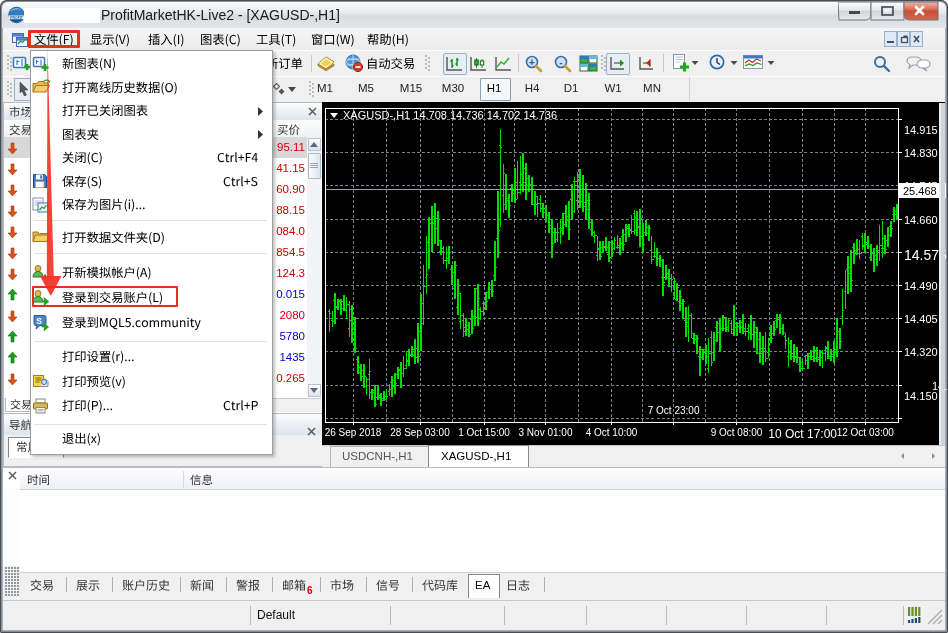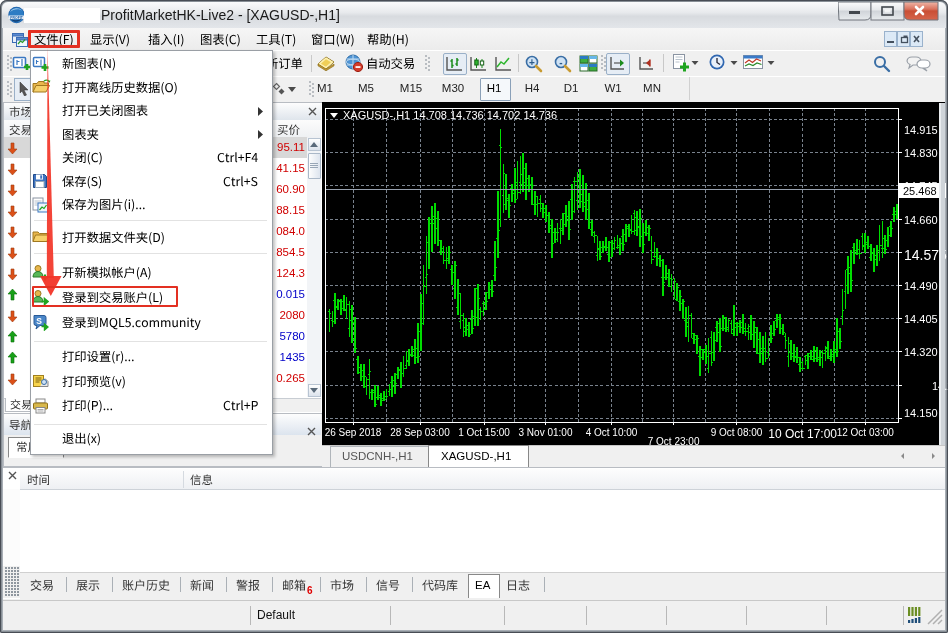--- a/index.html
+++ b/index.html
@@ -464,30 +464,30 @@
 <path d="M576.0 17.5h4 M576.0 50.7h4 M576.0 83.9h4 M576.0 117.1h4 M576.0 150.3h4 M576.0 183.5h4 M576.0 216.7h4 M576.0 249.9h4 M576.0 283.1h4 M576.0 316.3h4 M31.0 320.0v3 M98.0 320.0v3 M162.0 320.0v3 M223.5 320.0v3 M289.5 320.0v3 M351.6 320.0v3 M414.5 320.0v3 M480.7 320.0v3 M543.3 320.0v3" stroke="#fff" stroke-width="1"></path>
 </svg>
 <div class="lat" style="left:904px;top:124px;font-size:11px;color:#fff">14.915</div>
 <div class="lat" style="left:904px;top:147.2px;font-size:11px;color:#fff">14.830</div>
 <div class="lat" style="left:904px;top:213.6px;font-size:11px;color:#fff">14.660</div>
 <div class="lat" style="left:904px;top:246.8px;font-size:14px;color:#fff">14.575</div>
 <div class="lat" style="left:904px;top:280.0px;font-size:11px;color:#fff">14.490</div>
 <div class="lat" style="left:904px;top:313.2px;font-size:11px;color:#fff">14.405</div>
 <div class="lat" style="left:904px;top:346.4px;font-size:11px;color:#fff">14.320</div>
 <div class="lat" style="left:932px;top:379.6px;font-size:11px;color:#fff">14.235</div>
-<div class="lat" style="left:904px;top:407px;font-size:11px;color:#fff">14.150</div>
+<div class="lat" style="left:904px;top:390px;font-size:11px;color:#fff">14.150</div>
 <div class="lat" style="left:904px;top:180.4px;font-size:11px;color:#fff">14.745</div>
 <div class="abs" style="left:898.5px;top:182.8px;width:47px;height:15.5px;background:#fff"></div>
 <div class="lat" style="left:903px;top:184.8px;font-size:11px;color:#000">25.468</div>
 <div class="lat" style="left:353px;top:427px;font-size:10px;color:#fff;transform:translateX(-50%)">26 Sep 2018</div>
 <div class="lat" style="left:420px;top:427px;font-size:10px;color:#fff;transform:translateX(-50%)">28 Sep 03:00</div>
 <div class="lat" style="left:484px;top:427px;font-size:10px;color:#fff;transform:translateX(-50%)">1 Oct 15:00</div>
 <div class="lat" style="left:545.5px;top:427px;font-size:10px;color:#fff;transform:translateX(-50%)">3 Nov 01:00</div>
 <div class="lat" style="left:611.5px;top:427px;font-size:10px;color:#fff;transform:translateX(-50%)">4 Oct 10:00</div>
-<div class="lat" style="left:673.6px;top:436px;font-size:10px;color:#fff;transform:translateX(-50%)">7 Oct 23:00</div>
+<div class="lat" style="left:673.6px;top:405px;font-size:10px;color:#fff;transform:translateX(-50%)">7 Oct 23:00</div>
 <div class="lat" style="left:736.5px;top:427px;font-size:10px;color:#fff;transform:translateX(-50%)">9 Oct 08:00</div>
 <div class="lat" style="left:802.7px;top:427px;font-size:12px;color:#fff;transform:translateX(-50%)">10 Oct 17:00</div>
 <div class="lat" style="left:865.3px;top:427px;font-size:10px;color:#fff;transform:translateX(-50%)">12 Oct 03:00</div>
 <svg class="abs" style="left:330px;top:111px" width="10" height="9">
     <path d="M0 2h8L4 7z" fill="#fff"></path>
   </svg>
 <div class="lat" style="left:343px;top:109px;font-size:11px;color:#fff">XAGUSD-,H1  14.708 14.736 14.702 14.736</div>
 <div class="abs" style="left:939px;top:103px;width:1.5px;height:342px;background:#e9ecef"></div>
 <div class="abs" style="left:940.5px;top:103px;width:4.5px;height:342px;background:#cfd4d9"></div>
 <div class="abs" style="left:322px;top:445px;width:623px;height:22px;background:#f0f0f0;border-top:1px solid #c8c8c8"></div>

